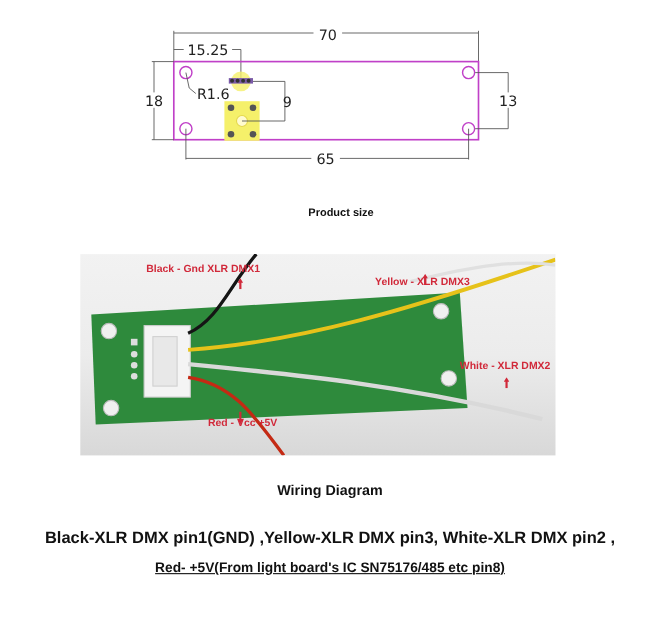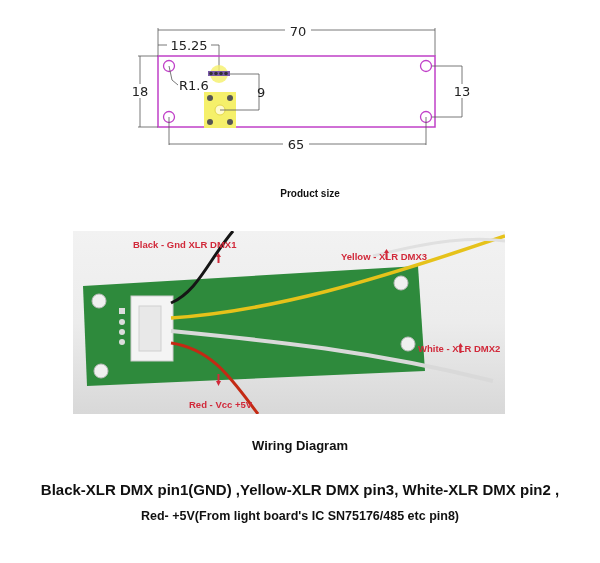--- a/index.html
+++ b/index.html
@@ -103,26 +103,26 @@
   <span class="photo-label" style="left:60px; top:8px;">Black - Gnd XLR DMX1</span>
   <svg class="arrow-up" style="left:143px; top:22px;" viewBox="0 0 5 10">
       <path d="M2.5,0 L5,4 L3.5,4 L3.5,10 L1.5,10 L1.5,4 L0,4 Z" fill="#d1293a"></path>
     </svg>
 
   <span class="photo-label" style="left:268px; top:20px;">Yellow - XLR DMX3</span>
   <svg class="arrow-up" style="left:311px; top:18px;" viewBox="0 0 5 10">
       <path d="M2.5,0 L5,4 L3.5,4 L3.5,10 L1.5,10 L1.5,4 L0,4 Z" fill="#d1293a"></path>
     </svg>
 
-  <span class="photo-label" style="left:345px; top:112px;">White - XLR DMX2</span>
+  <span class="photo-label" style="left:345px; top:96px;">White - XLR DMX2</span>
   <svg class="arrow-up" style="left:385px; top:112px;" viewBox="0 0 5 10">
       <path d="M2.5,0 L5,4 L3.5,4 L3.5,10 L1.5,10 L1.5,4 L0,4 Z" fill="#d1293a"></path>
     </svg>
 
   <svg class="arrow-down" style="left:143px; top:143px; height:12px;" viewBox="0 0 5 12">
       <path d="M1.5,0 L3.5,0 L3.5,7 L5,7 L2.5,12 L0,7 L1.5,7 Z" fill="#d1293a"></path>
     </svg>
-  <span class="photo-label" style="left:116px; top:168px;">Red - Vcc +5V</span>
+  <span class="photo-label" style="left:116px; top:148px;">Red - Vcc +5V</span>
 </div>
 
 <div class="caption" style="top:438px; font-size:13px;">Wiring Diagram</div>
 <div class="caption" style="top:481px; font-size:15px;">Black-XLR DMX pin1(GND) ,Yellow-XLR DMX pin3, White-XLR DMX pin2 ,</div>
-<div class="caption" style="top:509px; font-size:12.5px;">Red- +5V(From light board's IC SN75176/485 etc pin8)</div>
+<div class="caption" style="top:509px; font-size:12.5px;text-decoration:underline;">Red- +5V(From light board's IC SN75176/485 etc pin8)</div>
 
 </body></html>

